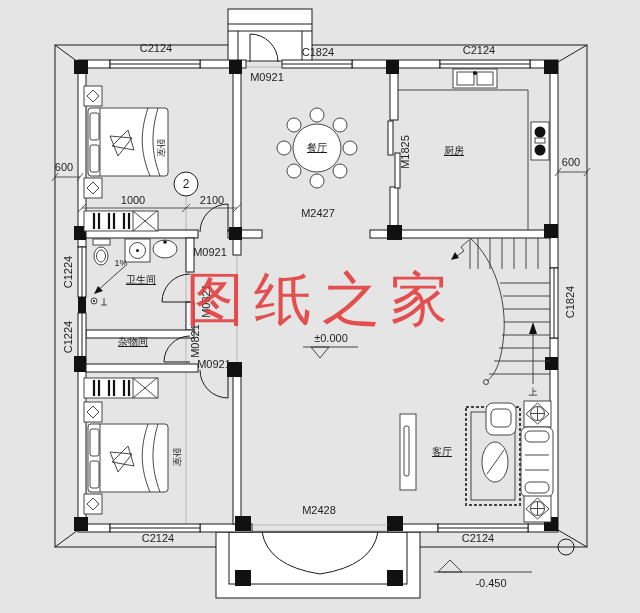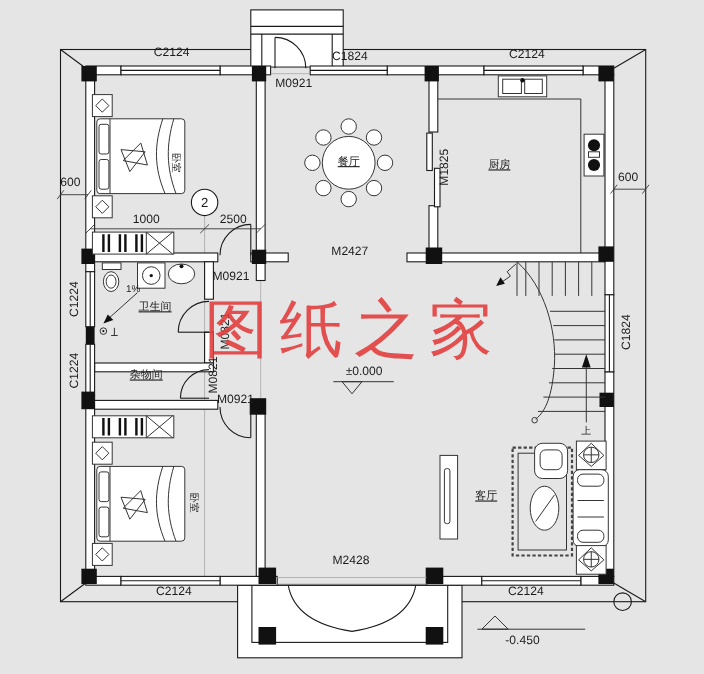--- a/index.html
+++ b/index.html
@@ -349,40 +349,40 @@
   </g>
 </svg>
 
   <span class="lbl" style="left:156px;top:48px">C2124</span>
   <span class="lbl" style="left:318px;top:52px">C1824</span>
   <span class="lbl" style="left:479px;top:50px">C2124</span>
   <span class="lbl" style="left:267px;top:77px">M0921</span>
   <span class="lbl" style="left:64px;top:167px">600</span>
   <span class="lbl" style="left:571px;top:162px">600</span>
   <span class="lbl" style="left:133px;top:200px">1000</span>
-  <span class="lbl" style="left:212px;top:200px">2500</span>
+  <span class="lbl" style="left:212px;top:200px">2100</span>
   <span class="lbl gr" style="left:186px;top:184px">2</span>
   <span class="lbl sm v2" style="left:160px;top:148px">卧室</span>
   <span class="lbl cn" style="left:317px;top:148px">餐厅</span>
   <span class="lbl v" style="left:405px;top:152px">M1825</span>
   <span class="lbl cn" style="left:454px;top:151px">厨房</span>
   <span class="lbl" style="left:210px;top:252px">M0921</span>
   <span class="lbl v" style="left:68px;top:272px">C1224</span>
   <span class="lbl v" style="left:206px;top:301px">M0821</span>
   <span class="lbl cn" style="left:141px;top:280px">卫生间</span>
   <span class="lbl sm" style="left:121px;top:263px">1%</span>
   <span class="lbl v" style="left:195px;top:341px">M0821</span>
   <span class="lbl cn" style="left:133px;top:342px">杂物间</span>
   <span class="lbl v" style="left:68px;top:337px">C1224</span>
   <span class="lbl" style="left:214px;top:364px">M0921</span>
-  <span class="lbl" style="left:318px;top:229px">M2427</span>
+  <span class="lbl" style="left:318px;top:213px">M2427</span>
   <span class="lbl" style="left:331px;top:338px">±0.000</span>
   <span class="lbl v" style="left:570px;top:302px">C1824</span>
   <span class="lbl sm" style="left:533px;top:392px">上</span>
   <span class="lbl cn" style="left:442px;top:452px">客厅</span>
   <span class="lbl sm v2" style="left:176px;top:457px">卧室</span>
   <span class="lbl" style="left:158px;top:538px">C2124</span>
   <span class="lbl" style="left:478px;top:538px">C2124</span>
   <span class="lbl" style="left:319px;top:510px">M2428</span>
-  <span class="lbl" style="left:475px;top:583px">-0.450</span>
+  <span class="lbl" style="left:491px;top:583px">-0.450</span>
 
   <span class="wm" style="left:322px;top:300px">图纸之家</span>
 </div>
 
 </body></html>

